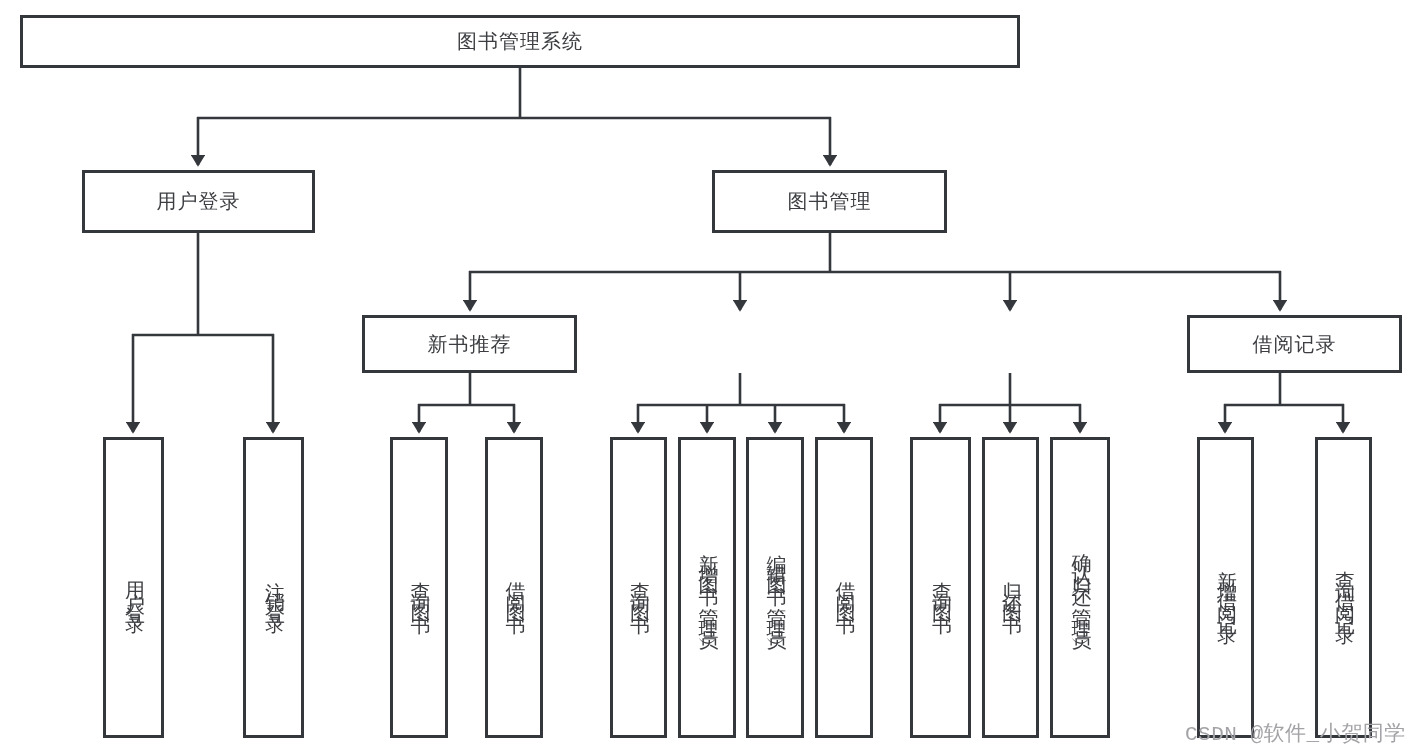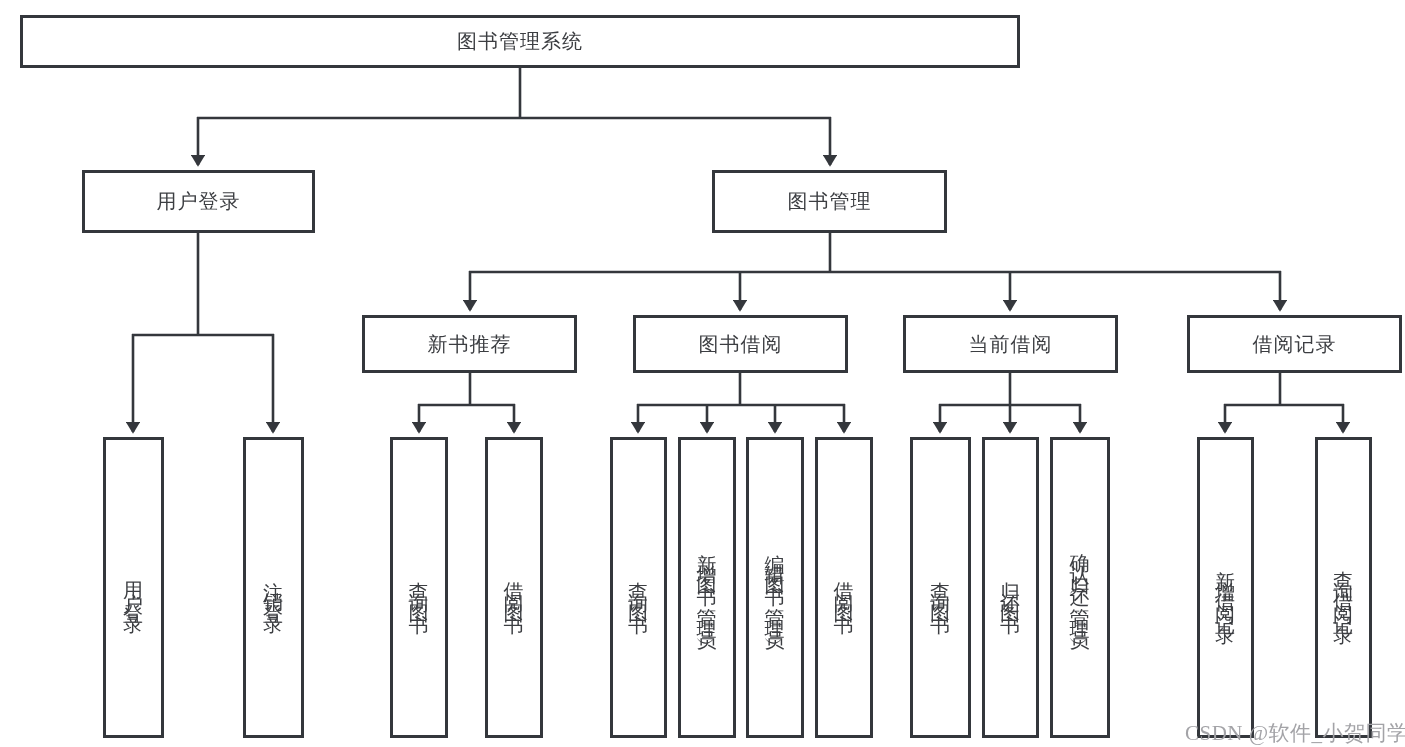--- a/index.html
+++ b/index.html
@@ -1,20 +1,20 @@
 <!DOCTYPE html>
 <html><head>
 <meta charset="utf-8">
 <style>
   html,body { margin:0; padding:0; background:#ffffff; }
   #canvas {
     position:relative;
     width:1405px; height:747px;
     background:#ffffff;
-    font-family:Liberation Serif, serif;
+    font-family:Liberation Mono, monospace;
     overflow:hidden;
   }
   #wires { position:absolute; left:0; top:0; width:1405px; height:747px; }
   .node {
     position:absolute;
     box-sizing:border-box;
     border:3px solid #34373c;
     background:#ffffff;
     display:flex;
     align-items:center;
@@ -95,22 +95,20 @@
       <path d="M1343 404 V432" marker-end="url(#arrow)"></path>
     </g>
   </svg>
 
   <div class="node" style="left:20px; top:15px; width:1000px; height:53px;">图书管理系统</div>
 
   <div class="node" style="left:82px; top:170px; width:233px; height:63px;">用户登录</div>
   <div class="node" style="left:712px; top:170px; width:235px; height:63px;">图书管理</div>
 
   <div class="node" style="left:362px; top:315px; width:215px; height:58px;">新书推荐</div>
-  <div class="node" style="left:633px; top:315px; width:215px; height:58px;">图书借阅</div>
-  <div class="node" style="left:903px; top:315px; width:215px; height:58px;">当前借阅</div>
   <div class="node" style="left:1173px; top:315px; width:215px; height:58px;margin-left:14px;">借阅记录</div>
 
   <div class="node leaf" style="left:103px; top:437px; width:61px; height:301px;">
     <span class="vtext">用户登录</span>
   </div>
   <div class="node leaf" style="left:243px; top:437px; width:61px; height:301px;">
     <span class="vtext">注销登录</span>
   </div>
 
   <div class="node leaf" style="left:390px; top:437px; width:58px; height:301px;">

